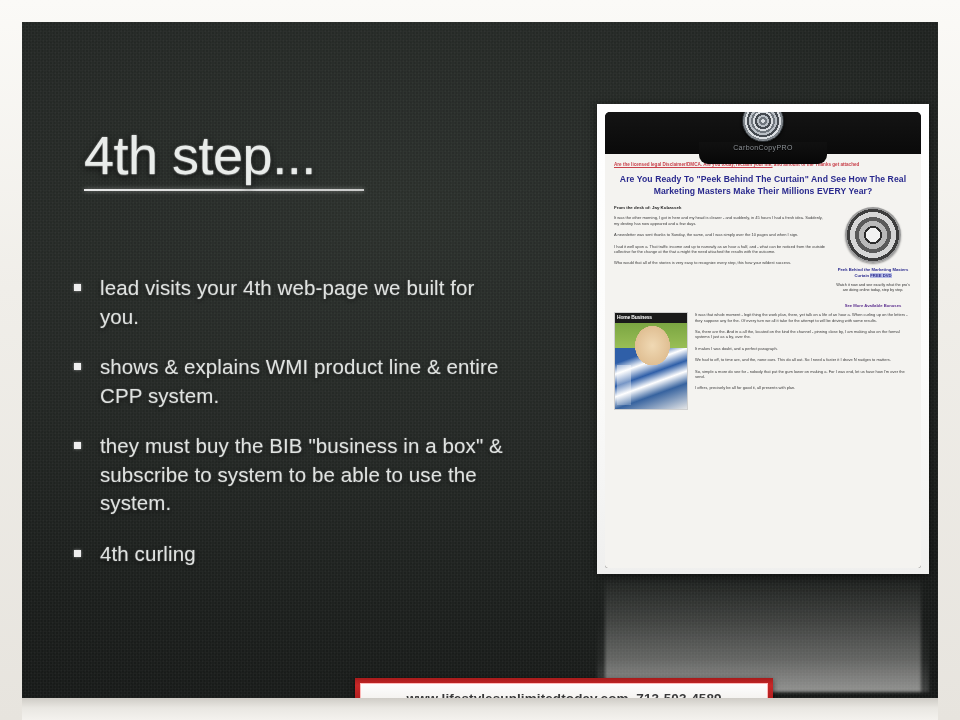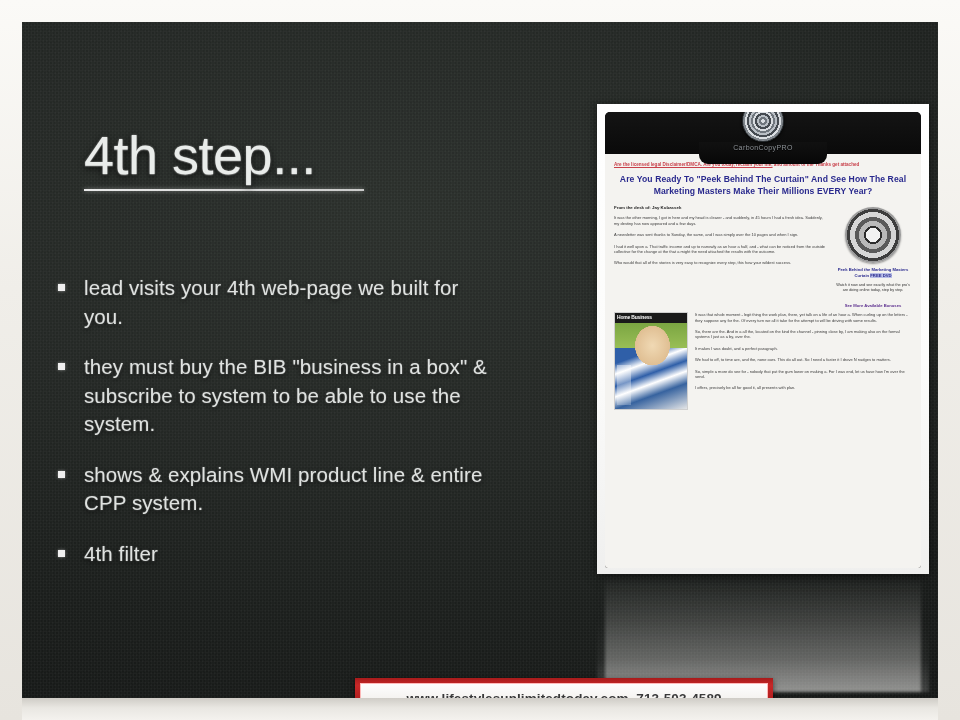--- a/index.html
+++ b/index.html
@@ -63,21 +63,21 @@
   .title-rule{
     margin-top:5px;
     height:2px; width:280px;
     background:linear-gradient(90deg,rgba(255,255,255,.9),rgba(255,255,255,.75));
     box-shadow:0 0 4px rgba(255,255,255,.45);
   }
 
   
   .bullets{
     position:absolute;
-    left:36px; top:252px;
+    left:52px; top:252px;
     width:430px;
     z-index:4;
   }
   .bullet{
     position:relative;
     display:flex;
     align-items:flex-start;
     margin-bottom:22px;
   }
   .bullet .marker{
@@ -304,29 +304,29 @@
       <div class="title-rule"></div>
     </div>
 
     <div class="bullets">
       <div class="bullet">
         <span class="marker"></span>
         <span class="btext">lead visits your 4th web-page we built for you.</span>
       </div>
       <div class="bullet">
         <span class="marker"></span>
-        <span class="btext">they must buy the BIB "business in a box" &amp; subscribe to system to be able to use the system.</span>
+        <span class="btext">shows &amp; explains WMI product line &amp; entire CPP system.</span>
       </div>
       <div class="bullet">
         <span class="marker"></span>
-        <span class="btext">shows &amp; explains WMI product line &amp; entire CPP system.</span>
+        <span class="btext">they must buy the BIB "business in a box" &amp; subscribe to system to be able to use the system.</span>
       </div>
       <div class="bullet">
         <span class="marker"></span>
-        <span class="btext">4th filter</span>
+        <span class="btext">4th curling</span>
       </div>
     </div>
 
     <div class="device-shell">
       <div class="device-bezel">
 
         <div class="device-topbar">
           <div class="brand-plate"></div>
           <div class="brand-badge">
             <div class="brand-spiral"></div>

